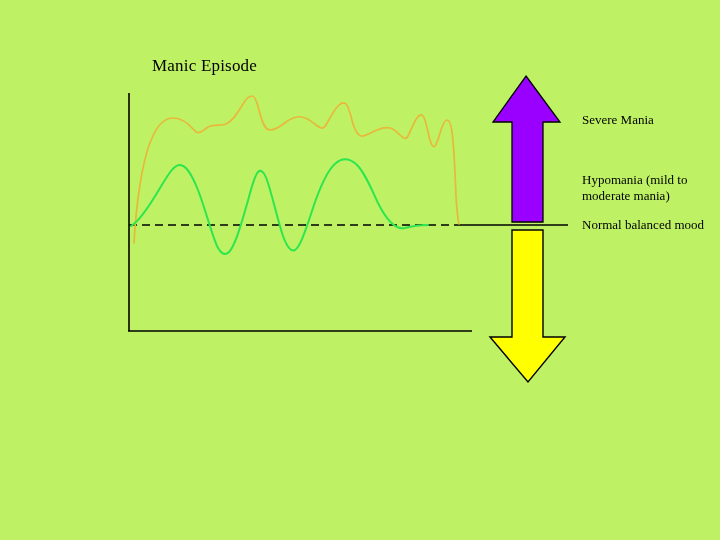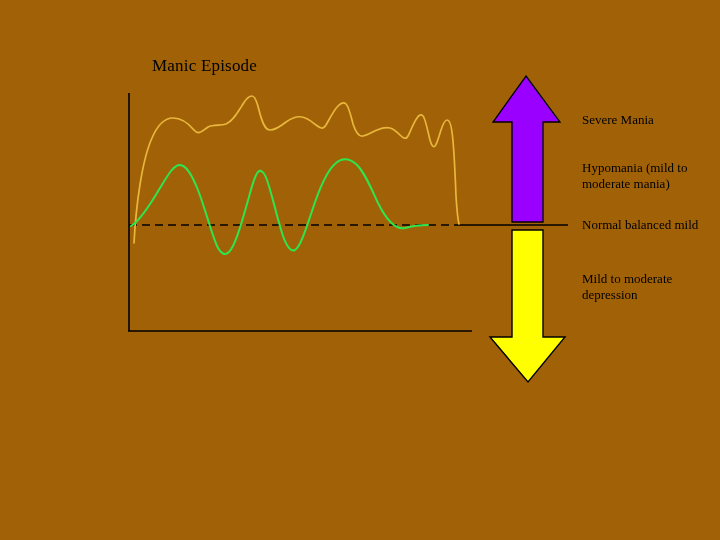--- a/index.html
+++ b/index.html
@@ -4,21 +4,21 @@
 <style>
   html, body {
     margin: 0;
     padding: 0;
     background: #ffffff;
   }
   #canvas {
     position: relative;
     width: 720px;
     height: 540px;
-    background: #a16207;
+    background: #bef264;
     overflow: hidden;
     font-family: "Liberation Serif", "DejaVu Serif", serif;
   }
   #diagram-svg {
     position: absolute;
     left: 0;
     top: 0;
     width: 720px;
     height: 540px;
   }
@@ -33,21 +33,21 @@
   #chart-title {
     position: absolute;
     left: 152px;
     top: 56px;
     font-size: 17px;
     color: #000000;
     font-family: "Liberation Serif", "DejaVu Serif", serif;
     letter-spacing: 0.2px;
   }
   #label-severe-mania   { left: 582px; top: 112px; }
-  #label-hypomania      { left: 582px; top: 160px; width: 135px; }
+  #label-hypomania      { left: 582px; top: 172px; width: 135px; }
   #label-normal-mood    { left: 582px; top: 217px; }
   #label-mild-depress   { left: 582px; top: 271px; width: 120px; }
   #label-severe-depress { left: 582px; top: 342px; }
 </style>
 </head>
 <body>
 
 <div id="canvas">
 
   <div id="chart-title">Manic Episode</div>
@@ -114,18 +114,17 @@
 
     <polygon fill="#9900ff" stroke="#000000" stroke-width="1.3" points="526,76 560,122 543,122 543,222 512,222 512,122 493,122"></polygon>
 
     <polygon fill="#ffff00" stroke="#000000" stroke-width="1.4" points="512,230 543,230 543,337 565,337 528,382 490,337 512,337"></polygon>
   </svg>
 
   <div class="label" id="label-severe-mania">Severe Mania</div>
 
   <div class="label" id="label-hypomania">Hypomania (mild to moderate mania)</div>
 
-  <div class="label" id="label-normal-mood">Normal balanced mild</div>
+  <div class="label" id="label-normal-mood">Normal balanced mood</div>
 
-  <div class="label" id="label-mild-depress">Mild to moderate depression</div>
 
 
 </div>
 
 </body></html>

